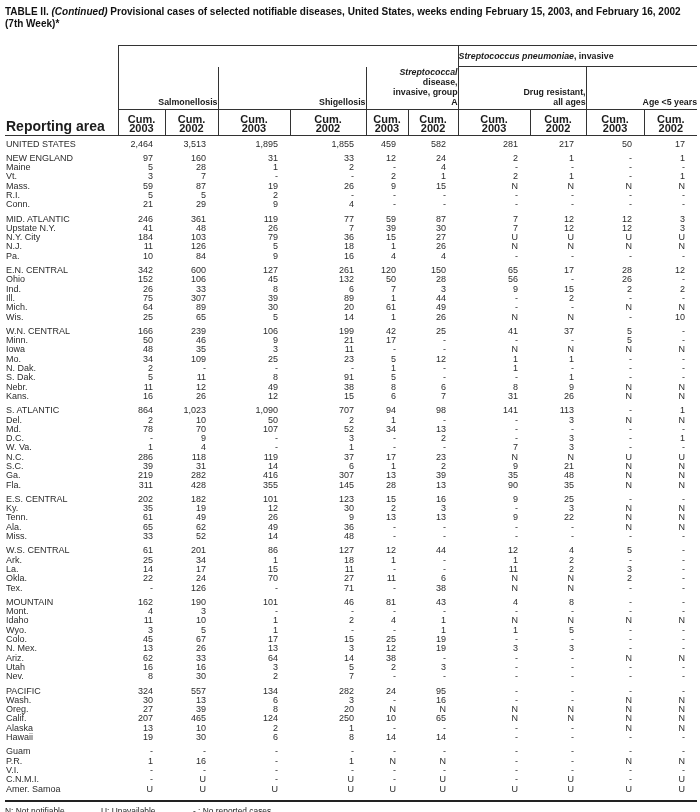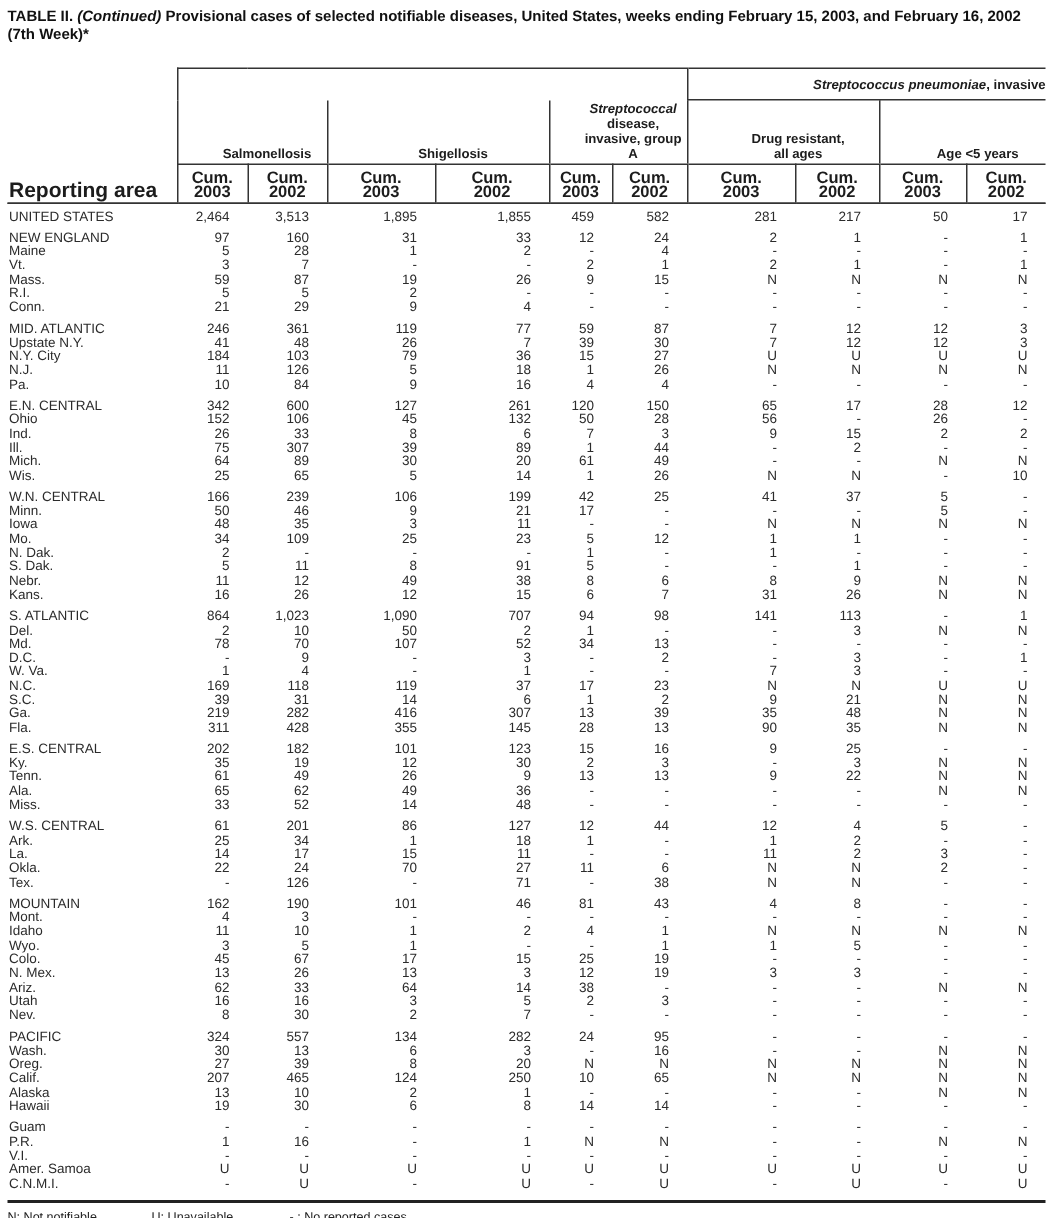--- a/index.html
+++ b/index.html
@@ -17,22 +17,22 @@
   .title .ital{font-style:italic;}
   table.tbl{
     border-collapse:collapse;table-layout:fixed;width:692px;
     font-size:9px;color:#2b2b2b;
   }
   .tbl th{font-weight:bold;color:#1c1c1c;padding:0;}
   
   .bt{border-top:1px solid #333;}
   .bb{border-bottom:1px solid #333;}
   .bl{border-left:1px solid #333;}
-  th.spn{font-size:8.8px;text-align:right;vertical-align:middle;height:20px;}
-  th.grp{font-size:8.8px;text-align:center;vertical-align:bottom;height:36px;padding-bottom:2px;line-height:10px;padding-left:20px;}
+  th.spn{font-size:8.8px;text-align:left;vertical-align:middle;height:20px;}
+  th.grp{font-size:8.8px;text-align:right;vertical-align:bottom;height:36px;padding-bottom:2px;line-height:10px;padding-left:20px;}
   th.cum{font-size:11px;text-align:center;vertical-align:bottom;height:24px;line-height:9.5px;padding-bottom:1px;}
   th.rpt{font-size:14px;text-align:left;vertical-align:bottom;padding:0 0 1px 1px;}
   .it{font-style:italic;}
   
   .tbl td{font-size:9px;line-height:9.3px;padding:0;white-space:nowrap;overflow:hidden;}
   td.area{text-align:left;padding-left:1px;}
   td.val{text-align:right;padding-right:12px;}
   tr.gap td{padding-top:5px;}
   tr.first td{padding-top:4px;}
   .bottom-rule{width:692px;border-top:2px solid #222;margin-top:6px;}
@@ -489,21 +489,21 @@
           <td class="val">1</td>
           <td class="val">-</td>
           <td class="val">-</td>
           <td class="val">7</td>
           <td class="val">3</td>
           <td class="val">-</td>
           <td class="val">-</td>
         </tr>
         <tr>
           <td class="area">N.C.</td>
-          <td class="val">169</td>
+          <td class="val">286</td>
           <td class="val">118</td>
           <td class="val">119</td>
           <td class="val">37</td>
           <td class="val">17</td>
           <td class="val">23</td>
           <td class="val">N</td>
           <td class="val">N</td>
           <td class="val">U</td>
           <td class="val">U</td>
         </tr>
@@ -904,43 +904,43 @@
           <td class="val">-</td>
           <td class="val">-</td>
           <td class="val">-</td>
           <td class="val">-</td>
           <td class="val">-</td>
           <td class="val">-</td>
           <td class="val">-</td>
           <td class="val">-</td>
         </tr>
         <tr>
+          <td class="area">C.N.M.I.</td>
+          <td class="val">-</td>
+          <td class="val">U</td>
+          <td class="val">-</td>
+          <td class="val">U</td>
+          <td class="val">-</td>
+          <td class="val">U</td>
+          <td class="val">-</td>
+          <td class="val">U</td>
+          <td class="val">-</td>
+          <td class="val">U</td>
+        </tr>
+        <tr>
           <td class="area">Amer. Samoa</td>
           <td class="val">U</td>
           <td class="val">U</td>
           <td class="val">U</td>
           <td class="val">U</td>
           <td class="val">U</td>
           <td class="val">U</td>
           <td class="val">U</td>
           <td class="val">U</td>
           <td class="val">U</td>
-          <td class="val">U</td>
-        </tr>
-        <tr>
-          <td class="area">C.N.M.I.</td>
-          <td class="val">-</td>
-          <td class="val">U</td>
-          <td class="val">-</td>
-          <td class="val">U</td>
-          <td class="val">-</td>
-          <td class="val">U</td>
-          <td class="val">-</td>
-          <td class="val">U</td>
-          <td class="val">-</td>
           <td class="val">U</td>
         </tr>
       </tbody>
   </table>
 
   <div class="bottom-rule"></div>
 
   <div class="footnotes">
     <div class="legend"><span class="l1">N: Not notifiable.</span><span class="l2">U: Unavailable.</span><span>- : No reported cases.</span></div>
 

